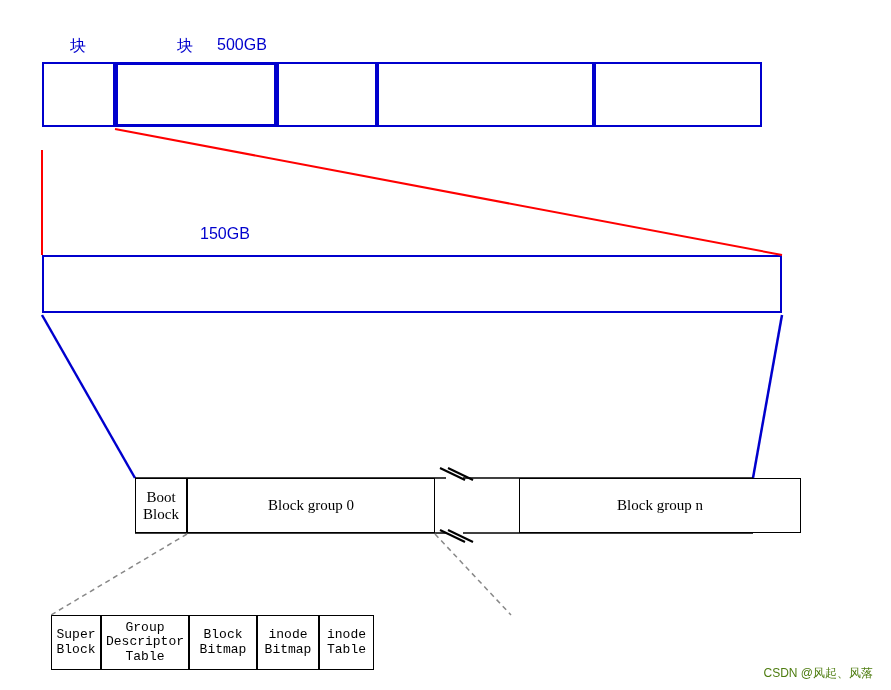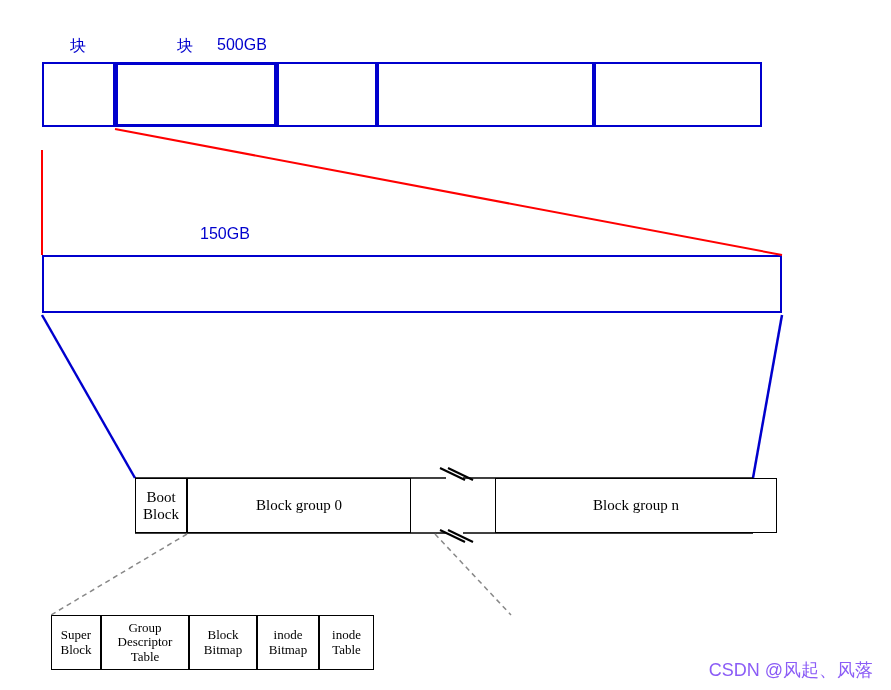--- a/index.html
+++ b/index.html
@@ -50,41 +50,41 @@
     .br-row {
       position: absolute;
       top: 615px;
       left: 51px;
       height: 55px;
       display: flex;
     }
     .br-cell {
       border: 1.5px solid #000;
       height: 100%;
-      font-family: Liberation Serif, serif;
+      font-family: Liberation Mono, monospace;
       font-size: 13px;
       display: flex;
       align-items: center;
       justify-content: center;
       text-align: center;
       padding: 2px 12px;
       line-height: 1.1;
     }
     svg.overlay {
       position: absolute;
       top: 0; left: 0;
       width: 891px; height: 690px;
       pointer-events: none;
     }
     .watermark {
       position: absolute;
       right: 18px;
       bottom: 8px;
-      color: #8b5cf6;
-      font-size: 18px;
+      color: #4d7c0f;
+      font-size: 12px;
       font-family: sans-serif;
     }
   </style>
 </head>
 <body>
 
 <div class="label" style="left:70px; top:36px;">块</div>
 <div class="label" style="left:177px; top:36px;">块</div>
 <div class="label" style="left:217px; top:36px;">500GB</div>
 
@@ -95,21 +95,21 @@
   <div class="disk-cell" style="width:217px;"></div>
   <div class="disk-cell" style="width:168px;"></div>
 </div>
 
 <div class="label" style="left:200px; top:225px;">150GB</div>
 
 <div class="partition-box"></div>
 
 <div class="bg-row">
   <div class="bg-cell" style="width:52px;">Boot<br>Block</div>
-  <div class="bg-cell" style="width:224px;">Block group 0</div>
+  <div class="bg-cell" style="width:248px;">Block group 0</div>
   <div class="bg-cell" style="width:36px; border:none;"></div>
   <div class="bg-cell" style="width:282px;margin-left:48px;">Block group n</div>
 </div>
 
 <div class="br-row">
   <div class="br-cell" style="width:50px;">Super<br>Block</div>
   <div class="br-cell" style="width:88px;">Group<br>Descriptor<br>Table</div>
   <div class="br-cell" style="width:68px;">Block<br>Bitmap</div>
   <div class="br-cell" style="width:62px;">inode<br>Bitmap</div>
   <div class="br-cell" style="width:55px;">inode<br>Table</div>

